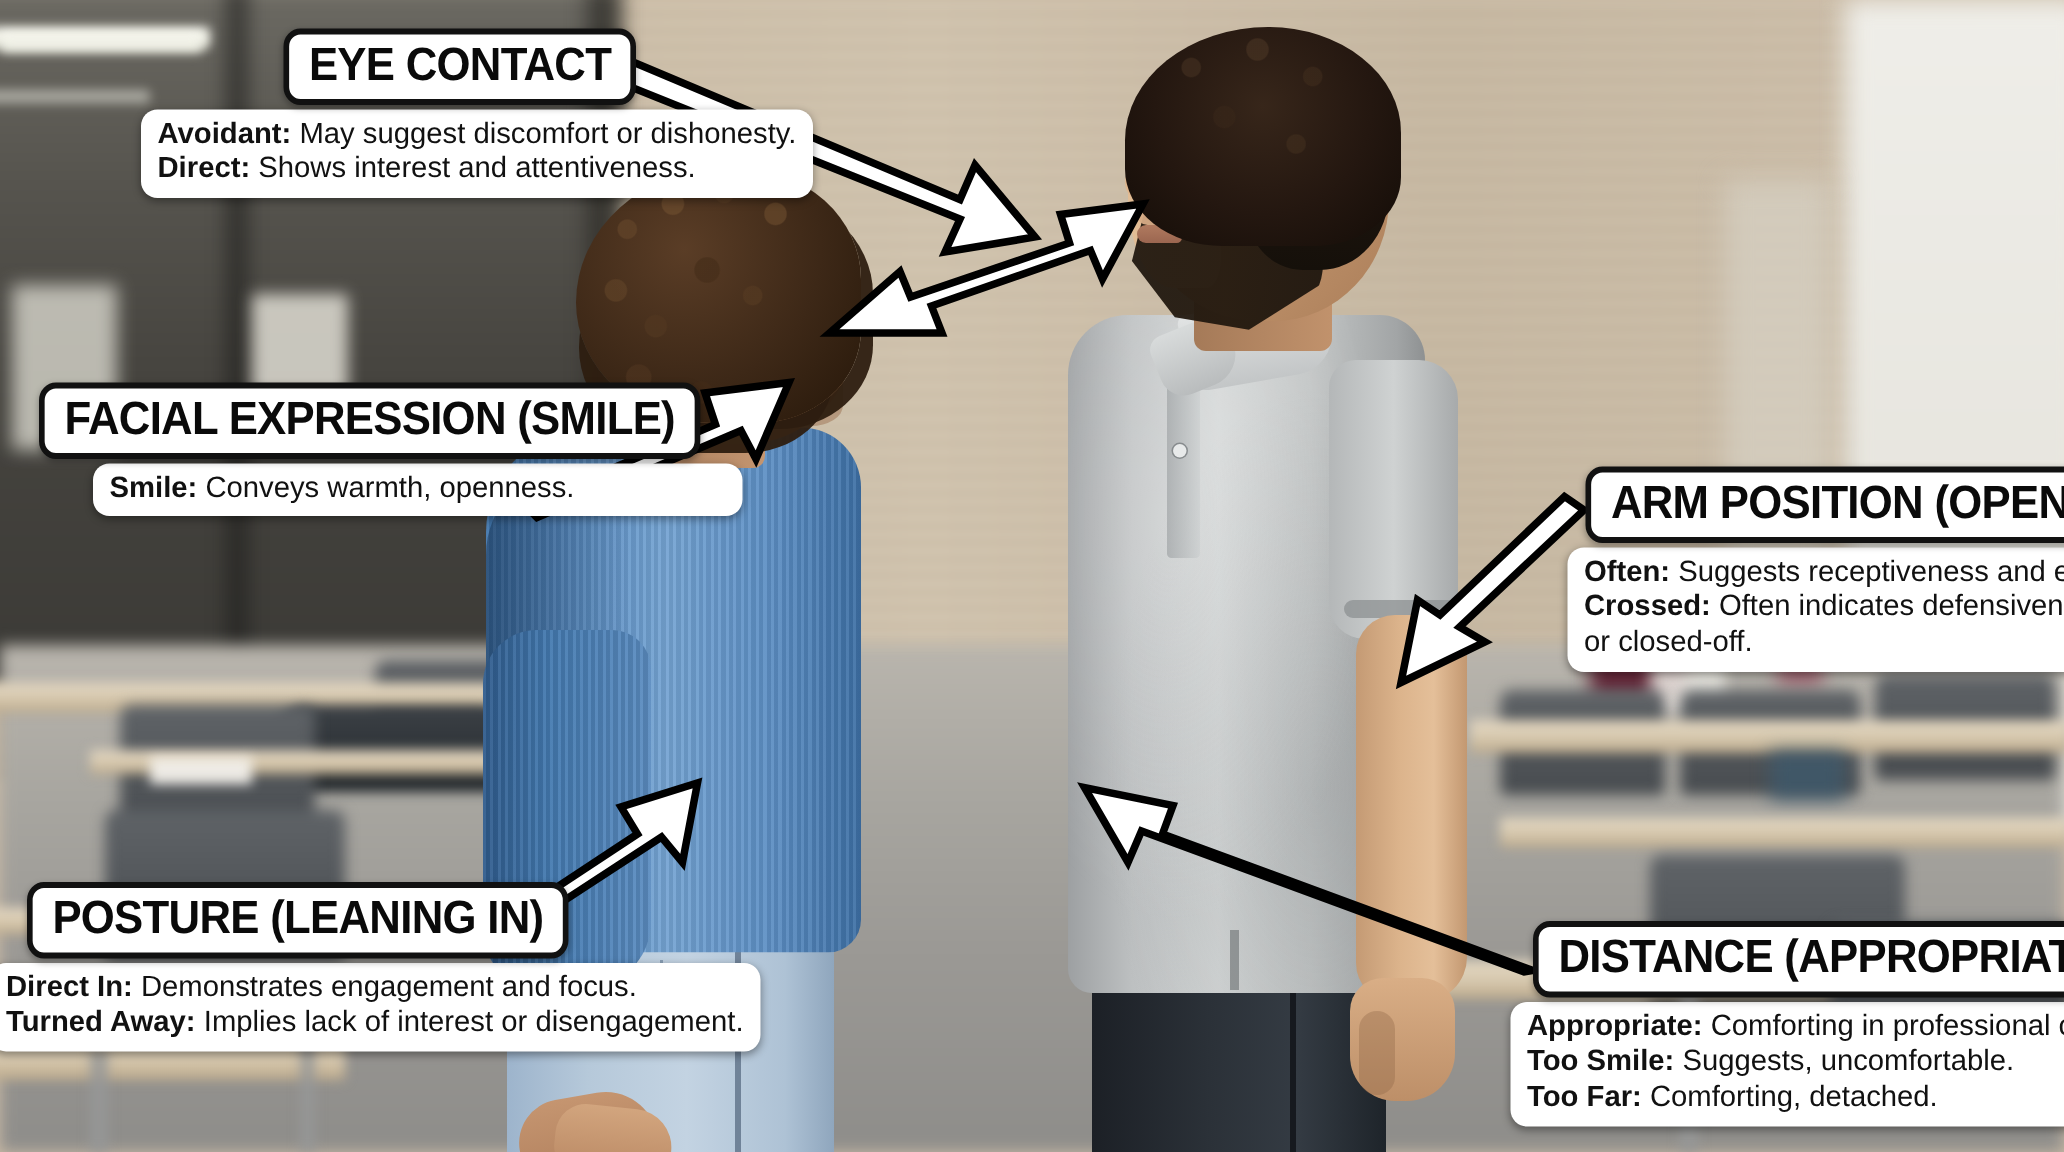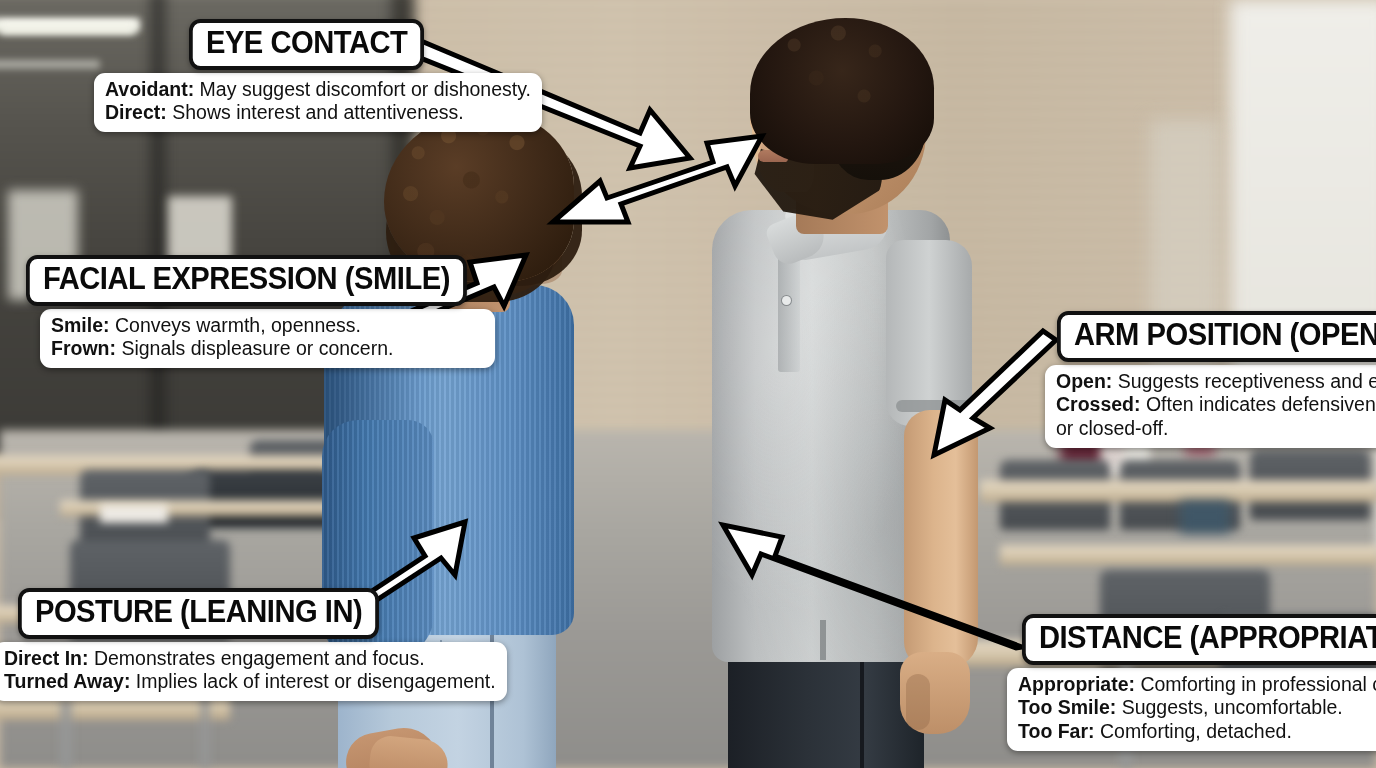--- a/index.html
+++ b/index.html
@@ -467,21 +467,21 @@
     font-family: "Liberation Sans", sans-serif;
   }
   .desc b { font-weight: bold; }
   .desc .row { display: block; }
 
   
   #co-eye       { left: 189px; top: 19px; }
   #co-eye .desc { margin-left: -95px; margin-top: 3px; }
 
   #co-face      { left: 26px; top: 255px; }
-  #co-face .desc{ margin-left: 14px; margin-top: 3px; }
+  #co-face .desc{ margin-left: 36px; margin-top: 3px; }
 
   #co-arm       { left: 1057px; top: 311px; }
   #co-arm .desc { margin-left: -12px; margin-top: 3px; }
 
   #co-posture      { left: 18px; top: 588px; }
   #co-posture .desc{ margin-left: -25px; margin-top: 3px; }
 
   #co-distance      { left: 1022px; top: 614px; }
   #co-distance .desc{ margin-left: -15px; margin-top: 3px; }
 </style>
@@ -618,31 +618,28 @@
       </span>
     </div>
   </div>
 
   <div class="callout" id="co-face">
     <div class="badge">FACIAL EXPRESSION (SMILE)</div>
     <div class="desc">
       <span class="row">
         <b>Smile:</b><span> Conveys warmth, openness.</span>
       </span>
-      <span class="row">
-        <b>Frown:</b><span> Signals displeasure or concern.</span>
-      </span>
     </div>
   </div>
 
   <div class="callout" id="co-arm">
     <div class="badge">ARM POSITION (OPEN)</div>
     <div class="desc">
       <span class="row">
-        <b>Open:</b><span> Suggests receptiveness and ease.</span>
+        <b>Often:</b><span> Suggests receptiveness and ease.</span>
       </span>
       <span class="row">
         <b>Crossed:</b><span> Often indicates defensiveness</span>
       </span>
       <span class="row">
         <span>or closed-off.</span>
       </span>
     </div>
   </div>
 

